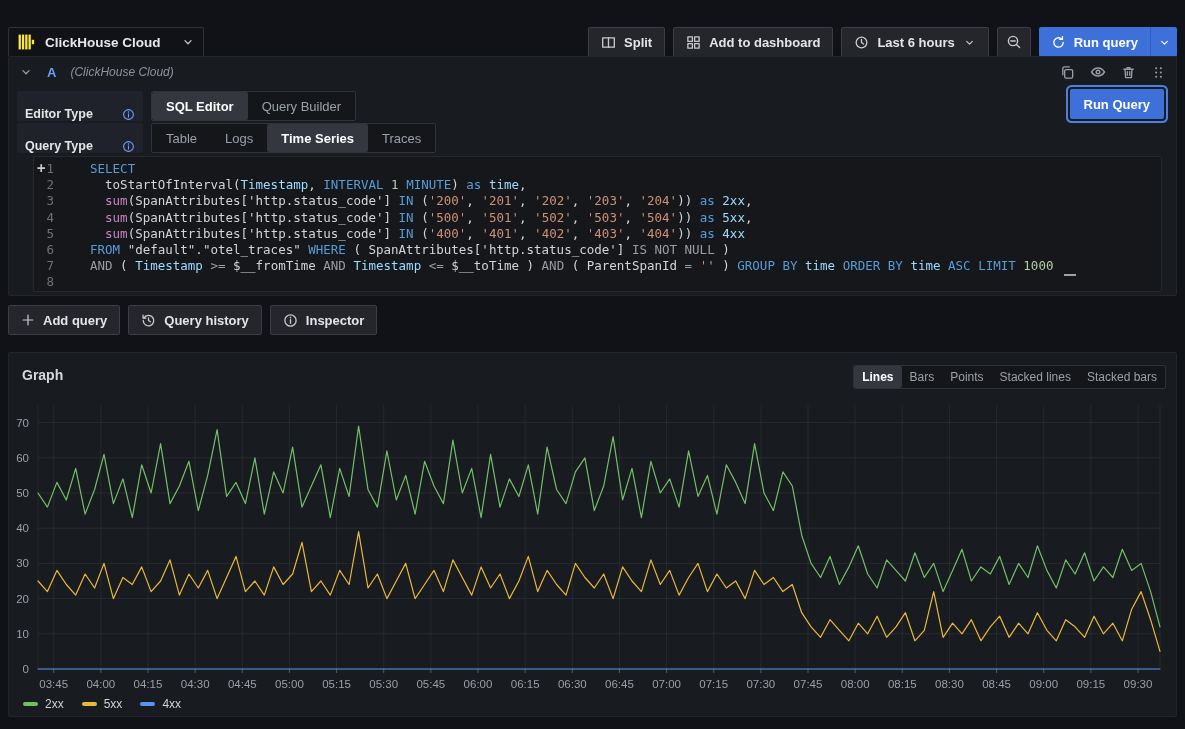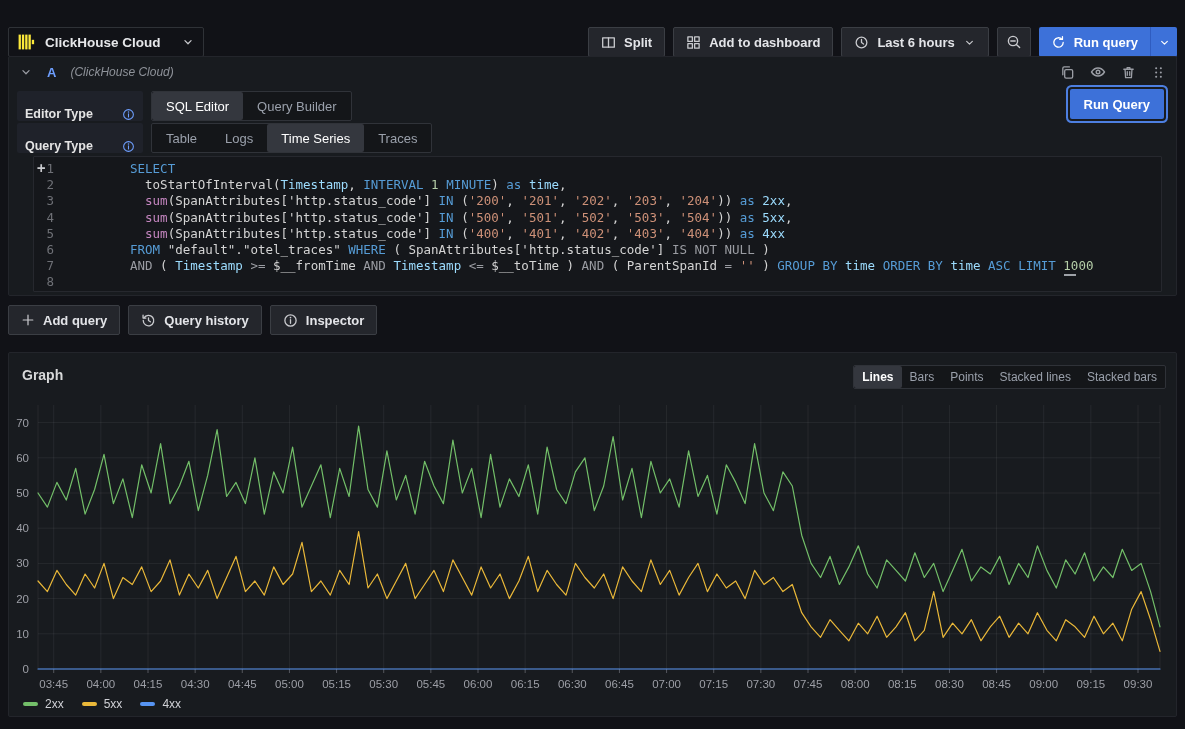--- a/index.html
+++ b/index.html
@@ -32,32 +32,32 @@
   .qh .dshint{color:#8e9299;font-style:italic;font-size:12px;}
   .qh-icons{margin-left:auto;display:flex;gap:15px;align-items:center;}
   .qh-icons .icon-stroke{stroke:#9b9ea5;}
   .field-row{position:absolute;left:8px;display:flex;gap:8px;align-items:stretch;}
   .field-label{width:126px;height:30px;background:#1f222a;border-radius:2px;display:flex;align-items:flex-end;
     padding:0 8px;box-sizing:border-box;color:#e5e5e5;font-size:12.5px;font-weight:600;}
   .field-label .inf{margin-left:auto;}
   .inf .icon-stroke{stroke:#6e9fff;stroke-width:1.3;}
   .seg{display:flex;border:1px solid #303339;border-radius:2px;background:#141619;height:30px;box-sizing:border-box;align-items:stretch;}
   .seg .opt{padding:0 14px;display:flex;align-items:center;font-size:13px;color:#9aa0ab;cursor:pointer;white-space:nowrap;}
-  .seg .opt.sel{background:#34373e;color:#fff;font-weight:400;border-radius:2px;}
+  .seg .opt.sel{background:#34373e;color:#fff;font-weight:700;border-radius:2px;}
   .runquery-btn{position:absolute;top:32px;right:12px;height:30px;padding:0 14px;background:#3d71d9;color:#fff;
     font-size:13px;font-weight:600;border:none;border-radius:2px;cursor:pointer;
     box-shadow:0 0 0 2px #181b1f,0 0 0 4px #4d7fe0;}
   
   .code{position:absolute;left:24px;right:14px;top:99px;height:136px;background:#15171b;border:1px solid #26282e;
     border-radius:1px;font-family:"DejaVu Sans Mono",monospace;font-size:12.5px;box-sizing:border-box;}
   .gutter{position:absolute;left:0;top:4px;width:20px;text-align:right;color:#6e7076;}
   .gutter div{height:16.2px;line-height:16.2px;}
   .plus-glyph{position:absolute;left:3px;top:3px;color:#c9cace;font-size:14px;font-weight:700;line-height:16px;}
   .codelines{position:absolute;left:56px;top:4px;right:4px;}
-  .code-line{height:16.2px;line-height:16.2px;white-space:pre;margin-left:40px;}
+  .code-line{height:16.2px;line-height:16.2px;white-space:pre;}
   .tk-kw{color:#569cd6}.tk-fn{color:#c586c0}.tk-id{color:#9cdcfe}.tk-str{color:#ce9178}
   .tk-num{color:#b5cea8}.tk-plain{color:#d4d4d4}.tk-dim{color:#9a9ca2}
   .cursor-mark{position:absolute;left:1030px;top:117px;width:12px;height:2px;background:#9ea2a8;}
   
   .actions{position:absolute;top:305px;left:8px;display:flex;gap:8px;}
   
   #graph-panel{top:352px;height:365px;}
   .gp-title{position:absolute;top:14px;left:13px;font-size:14px;font-weight:600;color:#d8d9da;}
   .modes{position:absolute;top:12px;right:10px;height:24px;display:flex;border:1px solid #2f3238;border-radius:2px;
     background:#141619;box-sizing:border-box;align-items:stretch;}

